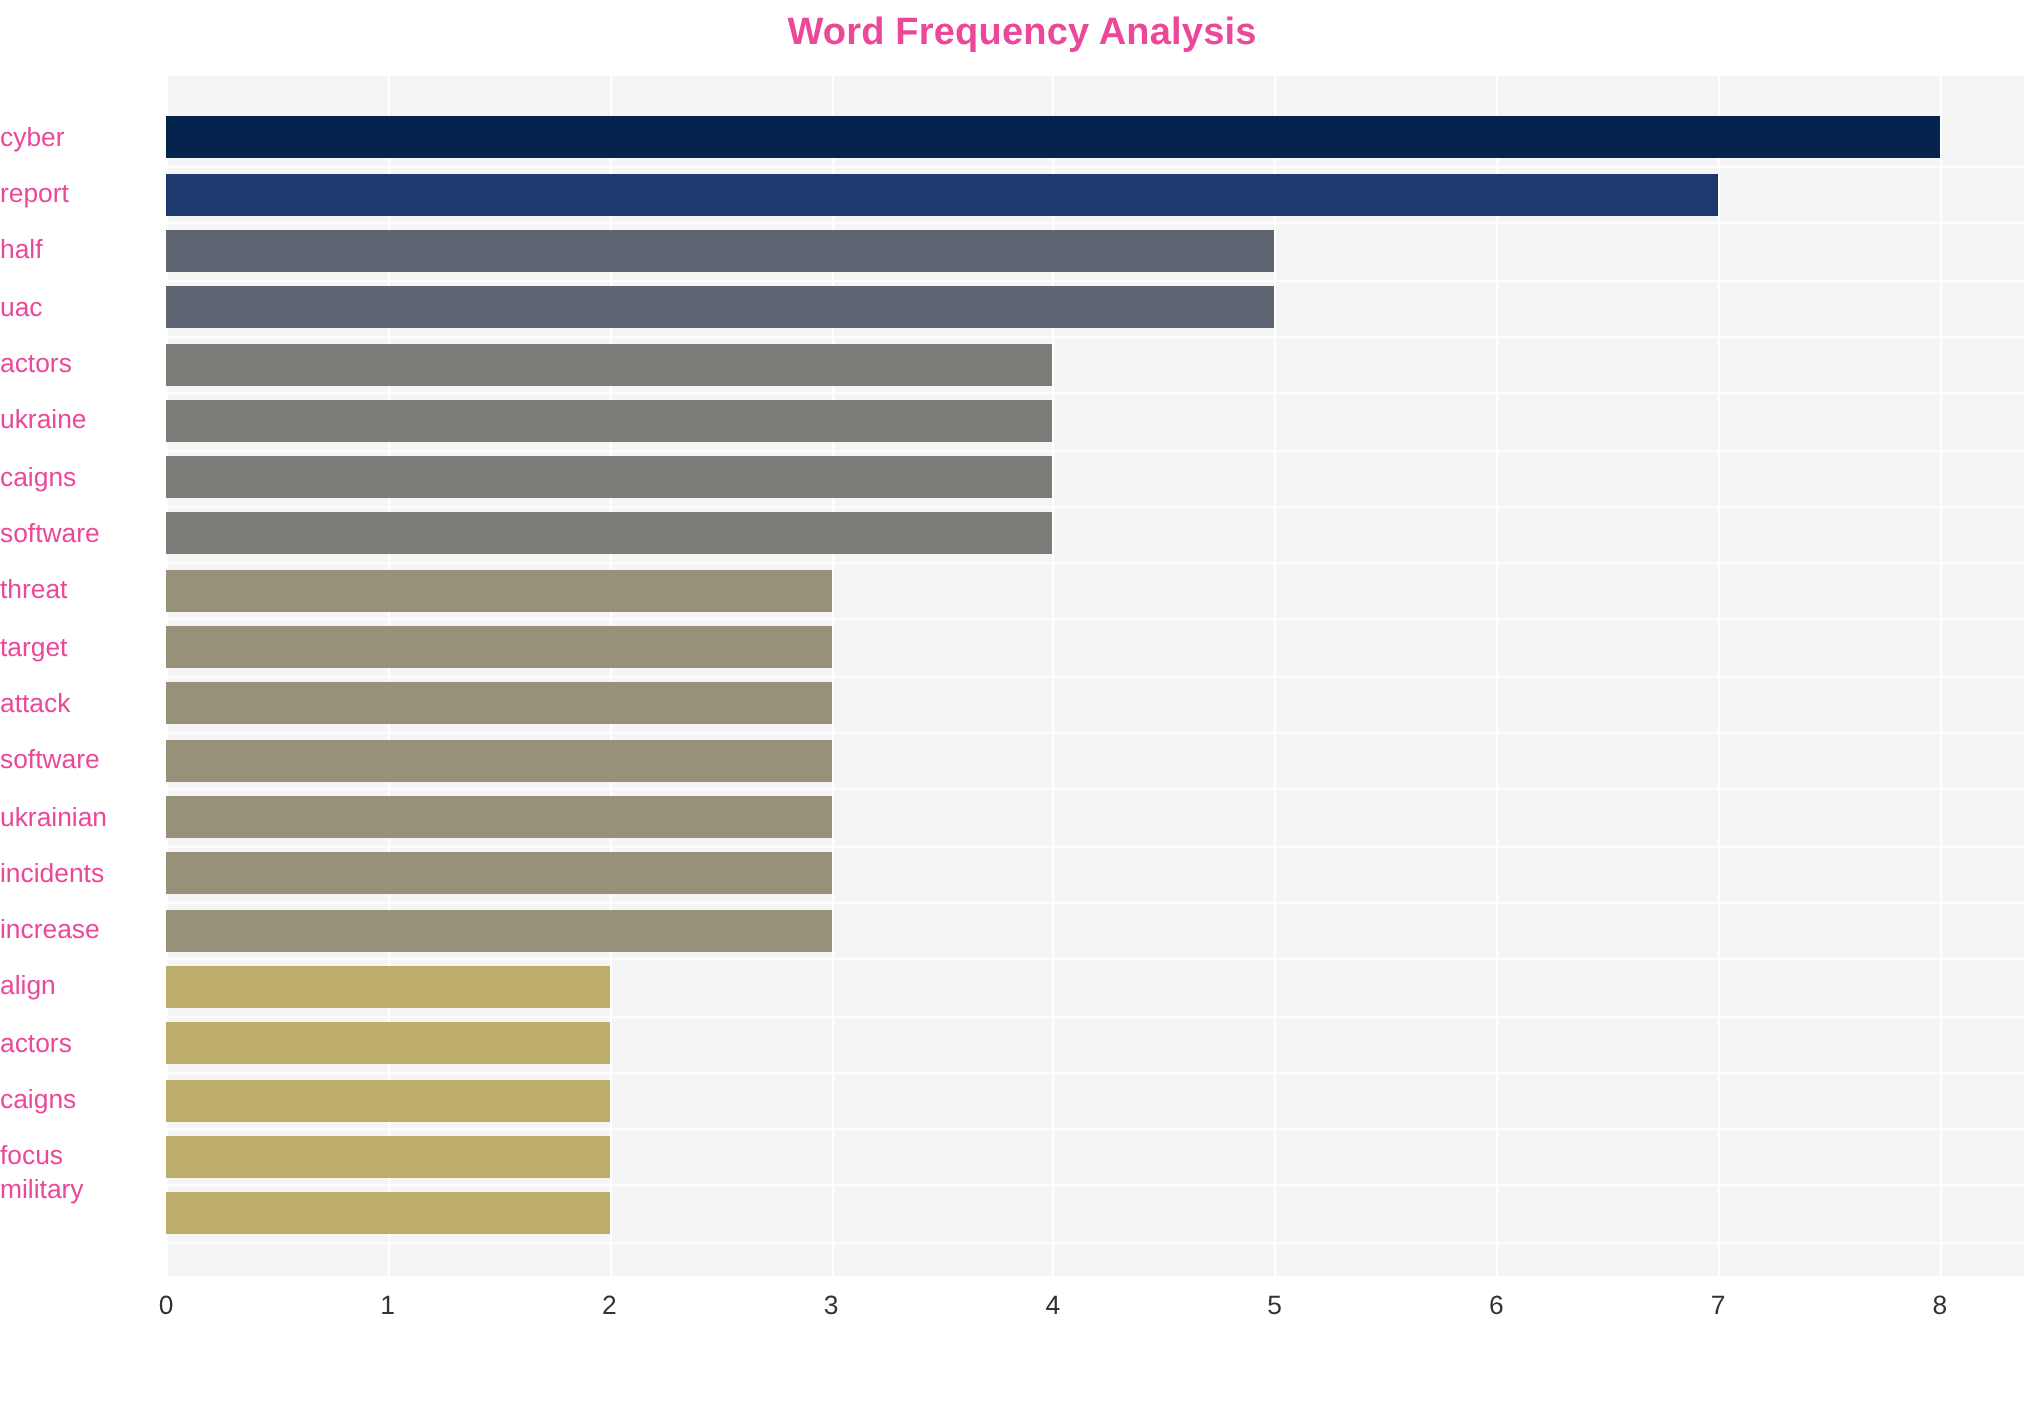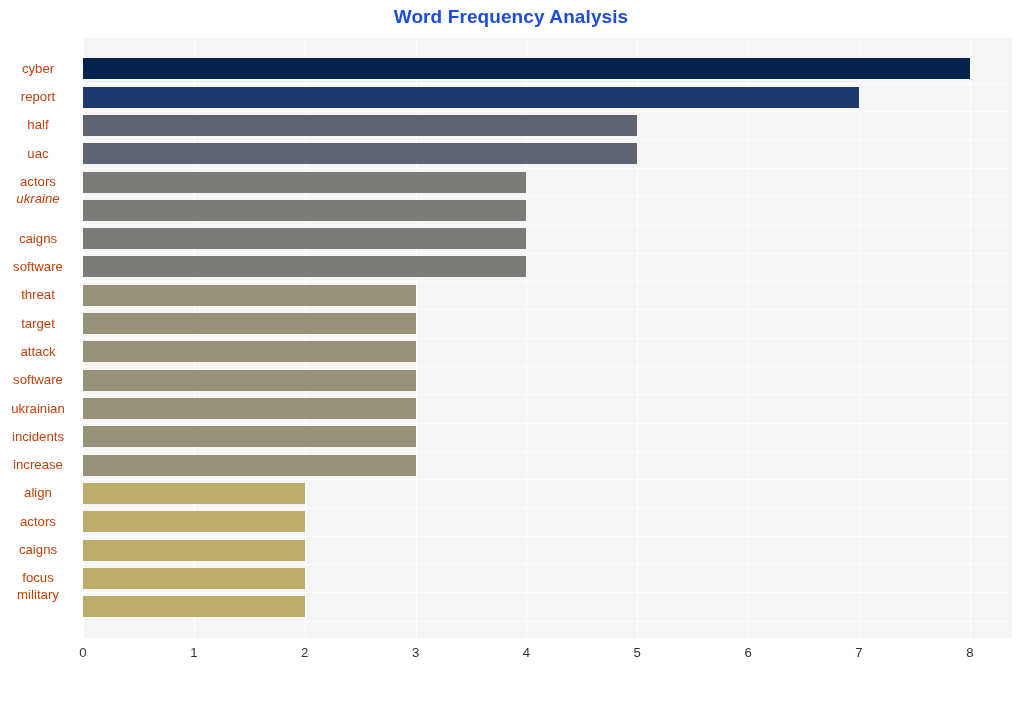--- a/index.html
+++ b/index.html
@@ -22,21 +22,21 @@
     background: #ffffff;
   }
   #chart-title {
     position: absolute;
     left: 0;
     top: 6px;
     width: 1022px;
     text-align: center;
     font-size: 19px;
     font-weight: bold;
-    color: #1d4ed8;
+    color: #ec4899;
     letter-spacing: 0.1px;
   }
   
   #plot-area {
     position: absolute;
     left: 83px;
     top: 38px;
     width: 929px;
     height: 600px;
     background: #f5f5f6;
@@ -65,23 +65,23 @@
     position: absolute;
     left: 0;
     top: 38px;
     width: 76px;
     height: 600px;
   }
   .ylabel {
     position: absolute;
     right: 0;
     width: 76px;
-    text-align: center;
+    text-align: left;
     font-size: 13.2px;
-    color: #c2410c;
+    color: #ec4899;
     line-height: 14px;
   }
   #xlabels {
     position: absolute;
     left: 0;
     top: 645px;
     width: 1022px;
     height: 20px;
   }
   .xlabel {
@@ -161,21 +161,21 @@
       <div class="bar" title="focus: 2" style="left: 0px; top: 530px; width: 222px; background: rgb(189, 173, 107);"></div>
       <div class="bar" title="military: 2" style="left: 0px; top: 558px; width: 222px; background: rgb(189, 173, 107);"></div>
     </div>
 
   <div id="ylabels">
       <div class="ylabel" style="top: 24px;">cyber</div>
       <div class="ylabel" style="top: 52px;">report</div>
       <div class="ylabel" style="top: 80px;">half</div>
       <div class="ylabel" style="top: 109px;">uac</div>
       <div class="ylabel" style="top: 137px;">actors</div>
-      <div class="ylabel" style="top: 154px; font-style: italic;">ukraine</div>
+      <div class="ylabel" style="top: 165px;">ukraine</div>
       <div class="ylabel" style="top: 194px;">caigns</div>
       <div class="ylabel" style="top: 222px;">software</div>
       <div class="ylabel" style="top: 250px;">threat</div>
       <div class="ylabel" style="top: 279px;">target</div>
       <div class="ylabel" style="top: 307px;">attack</div>
       <div class="ylabel" style="top: 335px;">software</div>
       <div class="ylabel" style="top: 364px;">ukrainian</div>
       <div class="ylabel" style="top: 392px;">incidents</div>
       <div class="ylabel" style="top: 420px;">increase</div>
       <div class="ylabel" style="top: 448px;">align</div>

